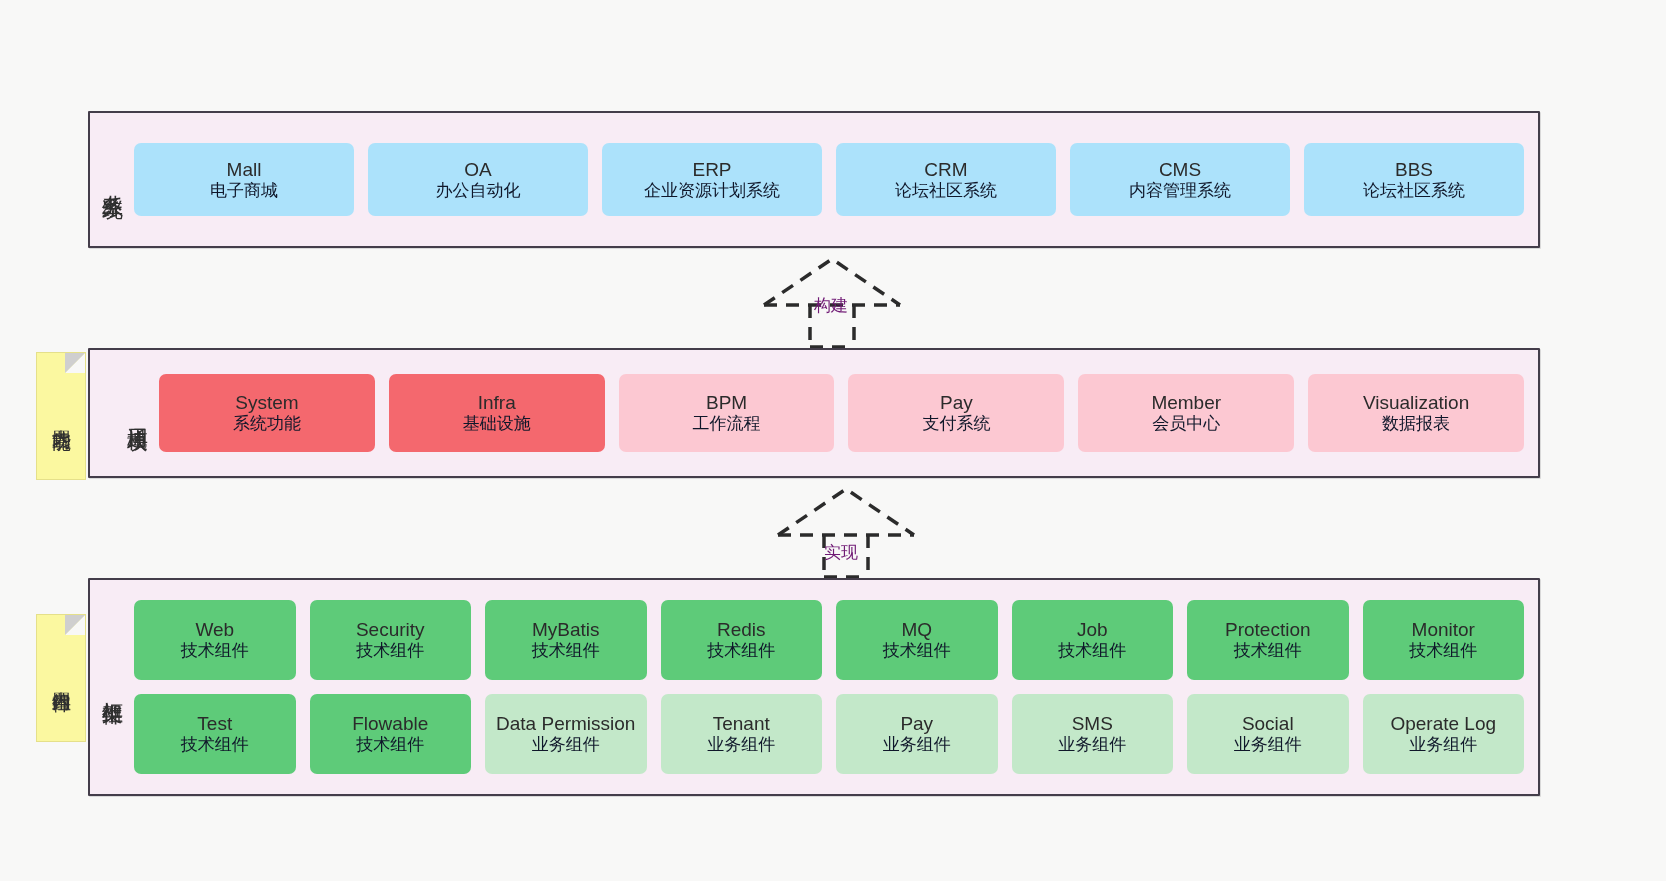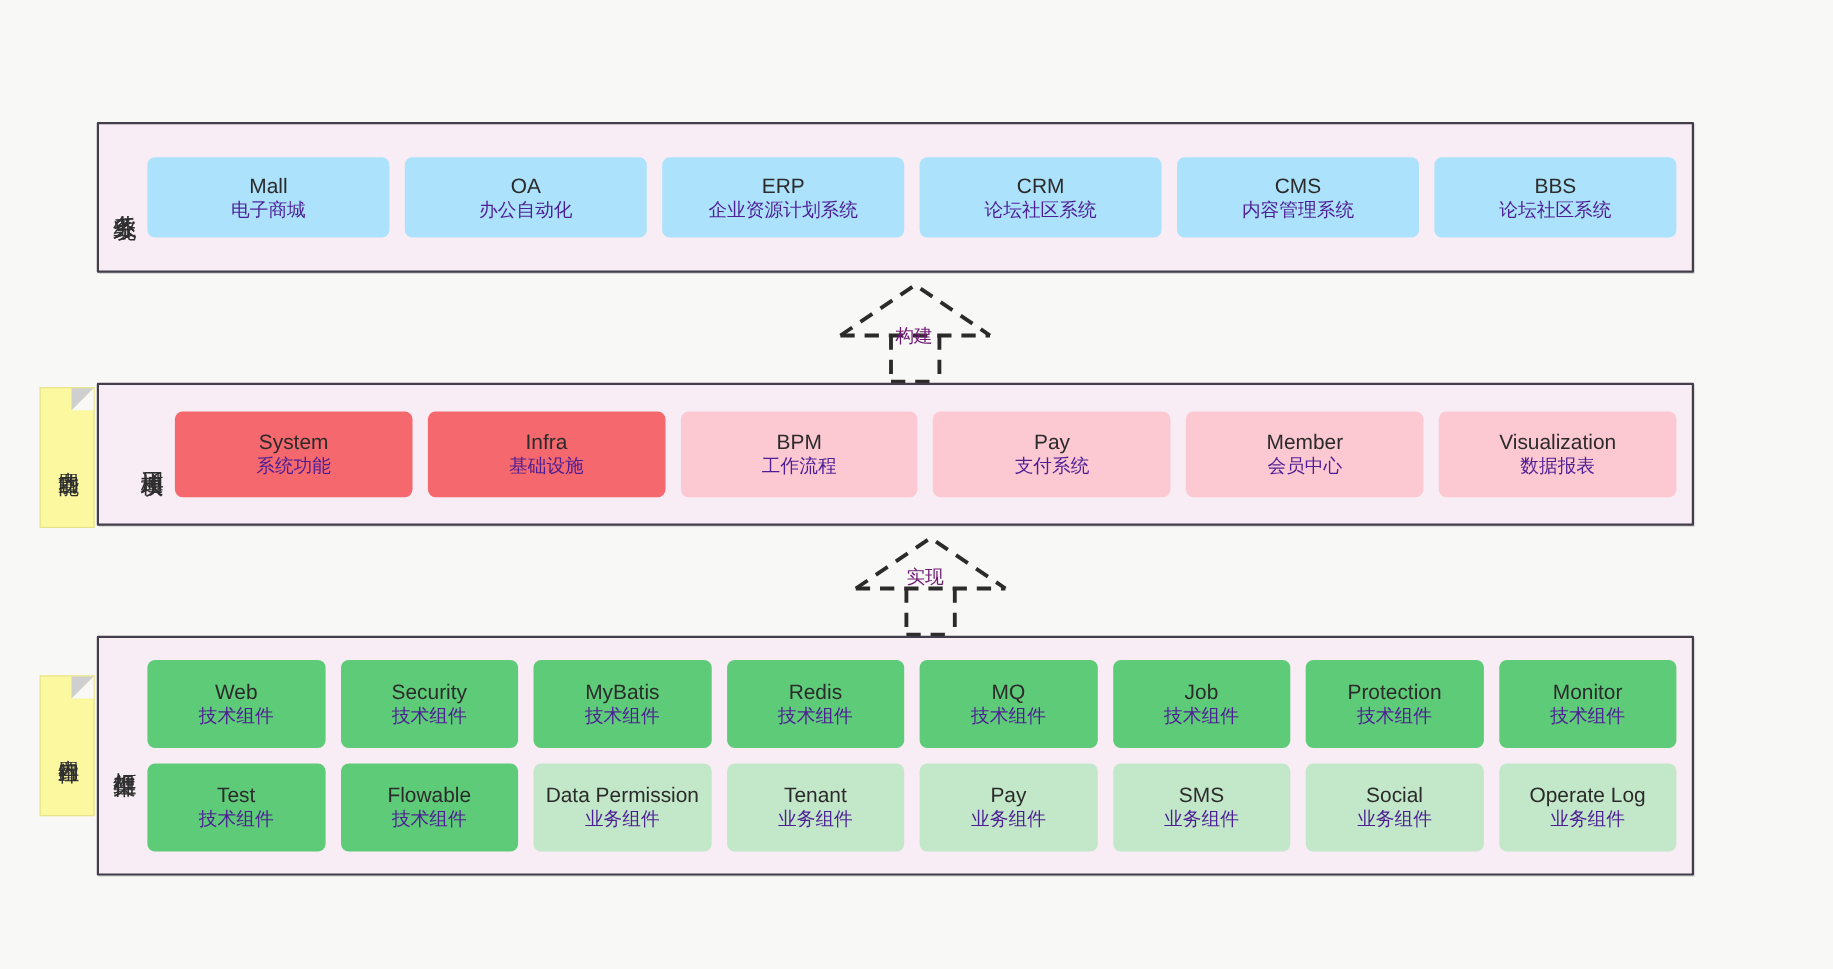--- a/index.html
+++ b/index.html
@@ -77,21 +77,21 @@
     display: flex;
     flex-direction: column;
     align-items: center;
     justify-content: center;
     text-align: center;
     line-height: 1.22;
     box-sizing: border-box;
     padding: 4px 6px;
   }
   .card .t1 { font-size: 19px; color: #2b2b2b; }
-  .card .t2 { font-size: 17px; color: #4c1d95; }
+  .card .t2 { font-size: 17px; color: #0f172a; }
 
   .c-blue       { background: #ace2fb; }
   .c-red        { background: #f4686e; }
   .c-pink       { background: #fcc8d2; }
   .c-green      { background: #5ecb79; }
   .c-lightgreen { background: #c3e8c9; }
 
   
   #layer-business  { left: 88px;  top: 111px; width: 1452px; height: 137px; }
   #layer-business .card { height: 73px; }
@@ -149,21 +149,21 @@
 
   .conn-label {
     position: absolute;
     font-size: 17px;
     color: #701a75;
     background: transparent;
     white-space: nowrap;
     user-select: none;
   }
   #connector-build .conn-label { left: 62px; top: 41px; }
-  #connector-impl  .conn-label { left: 58px; top: 30px; text-align: right; }
+  #connector-impl  .conn-label { left: 58px; top: 58px; text-align: right; }
 </style>
 </head>
 <body>
 
 <div class="canvas">
 
   <div class="layer" id="layer-business">
     <div class="layer-label">业务系统</div>
     <div class="layer-body">
       <div class="row">

